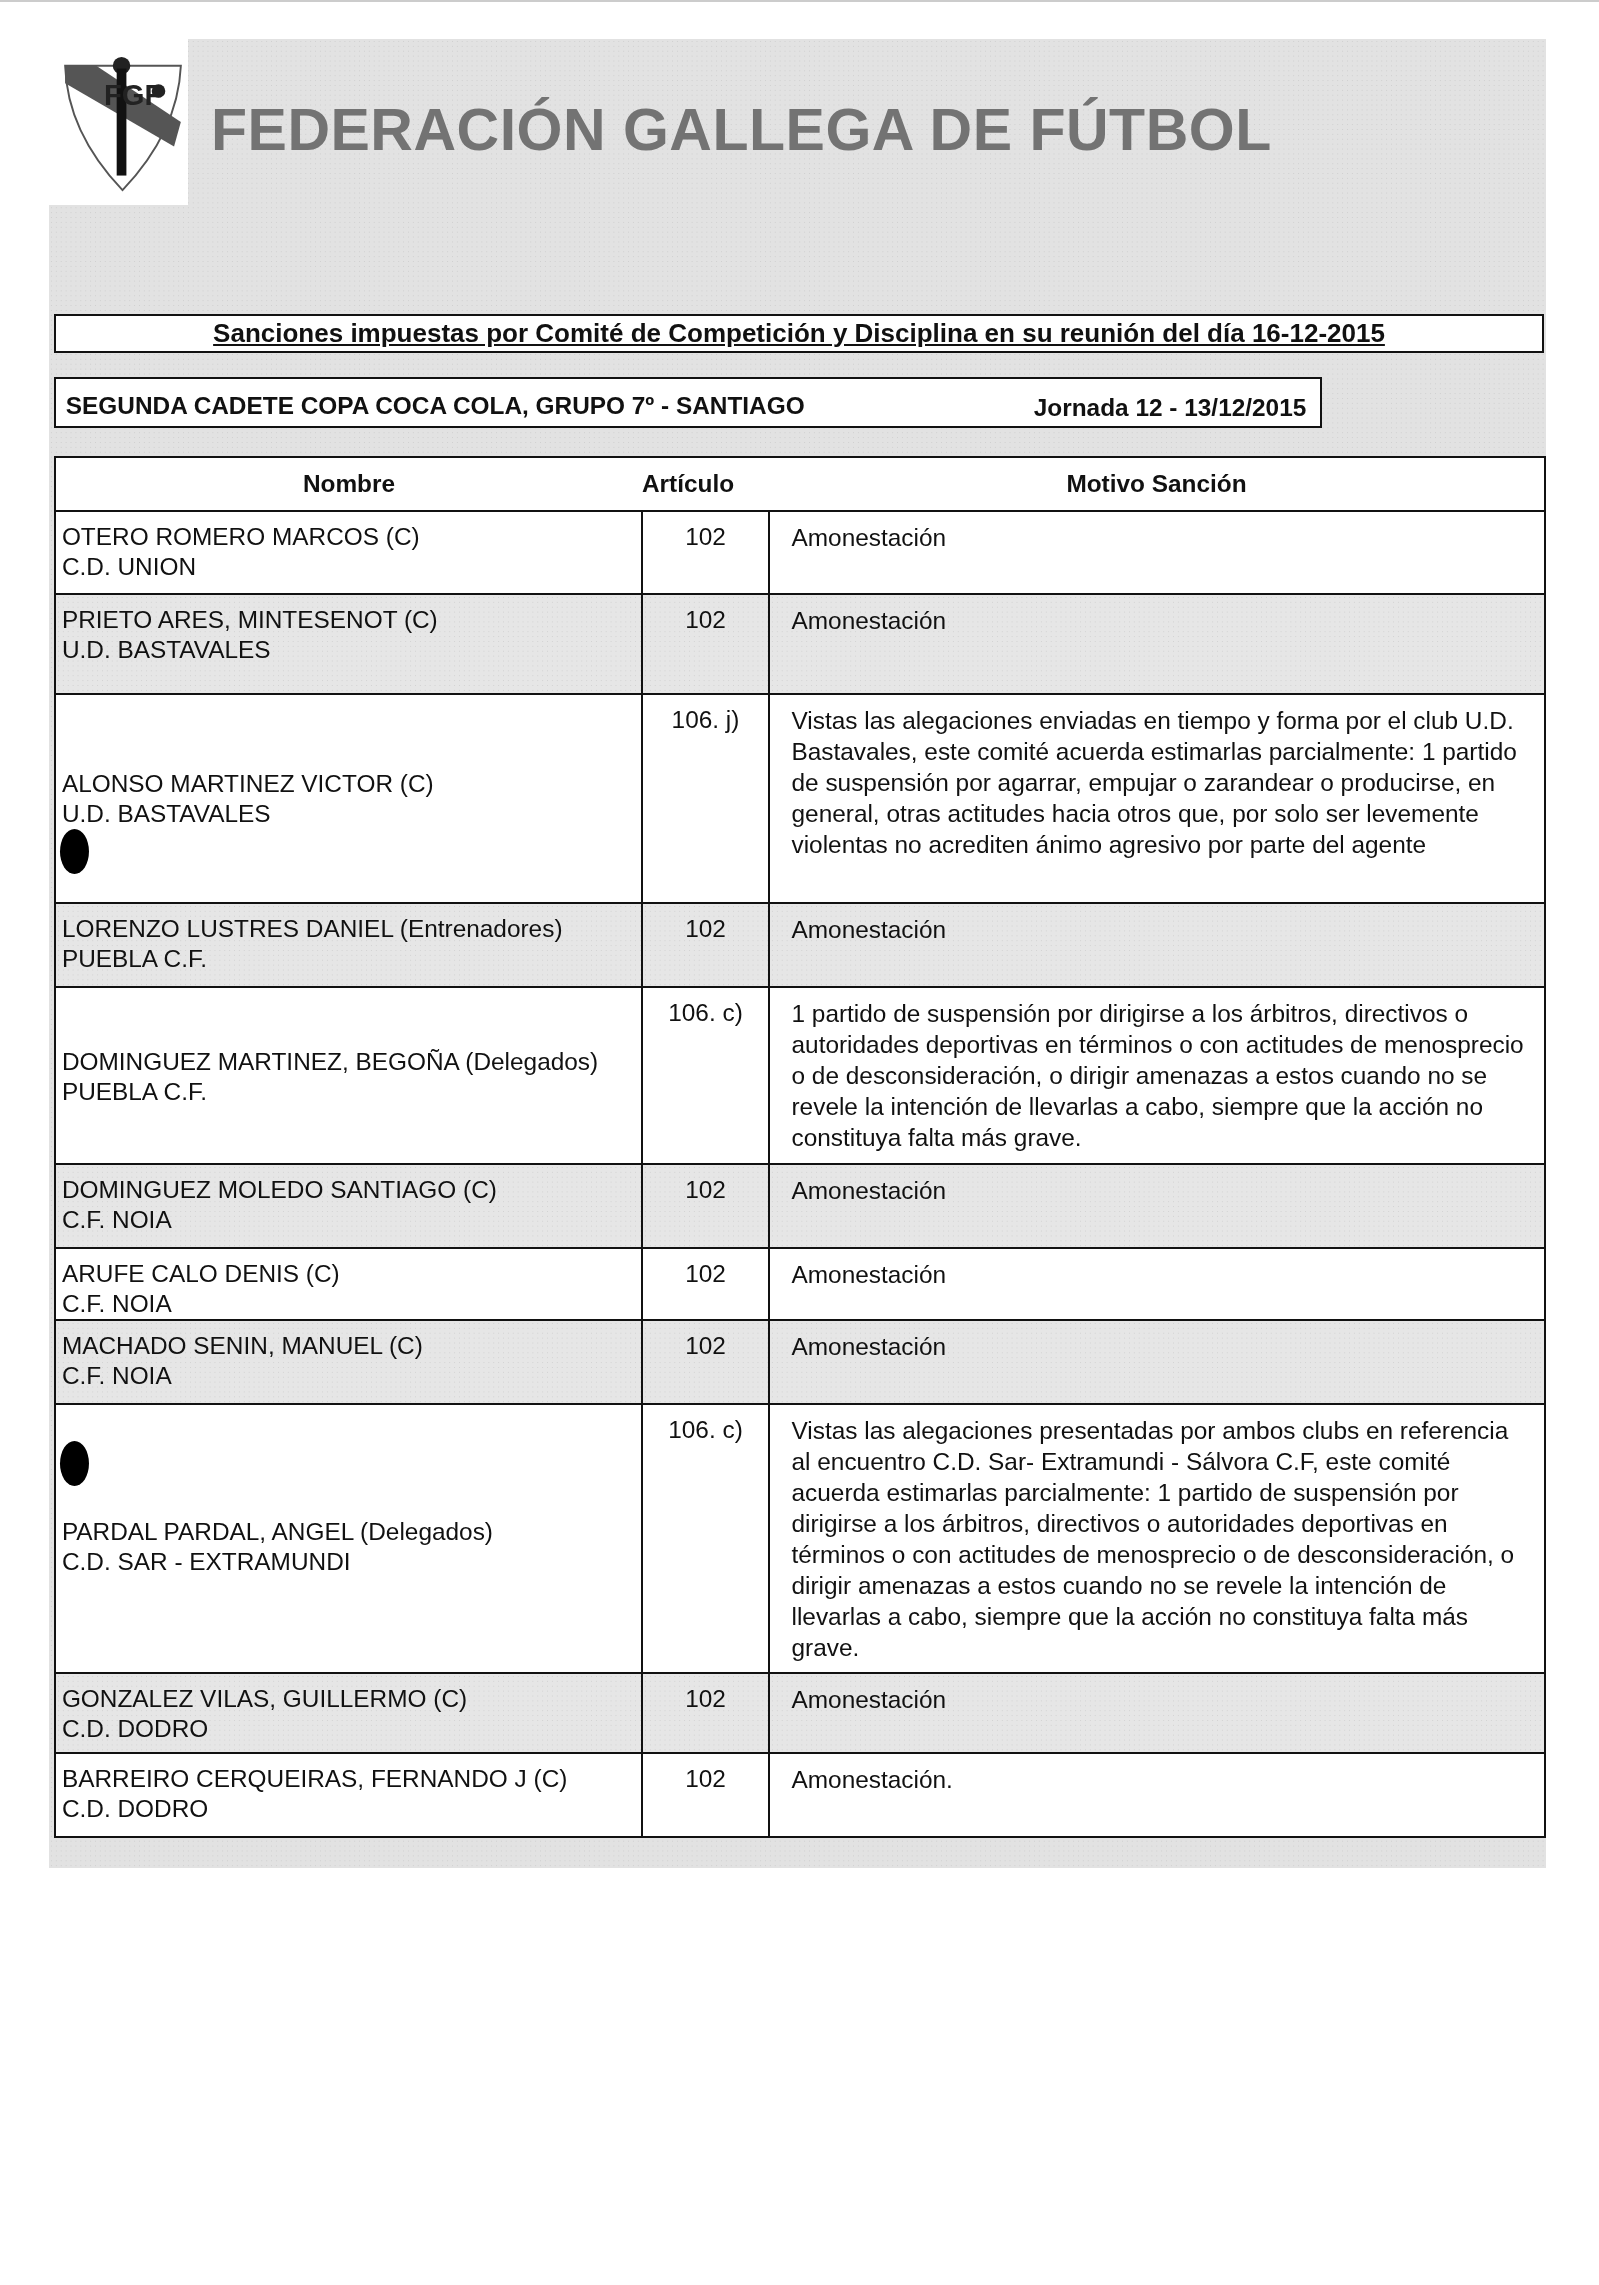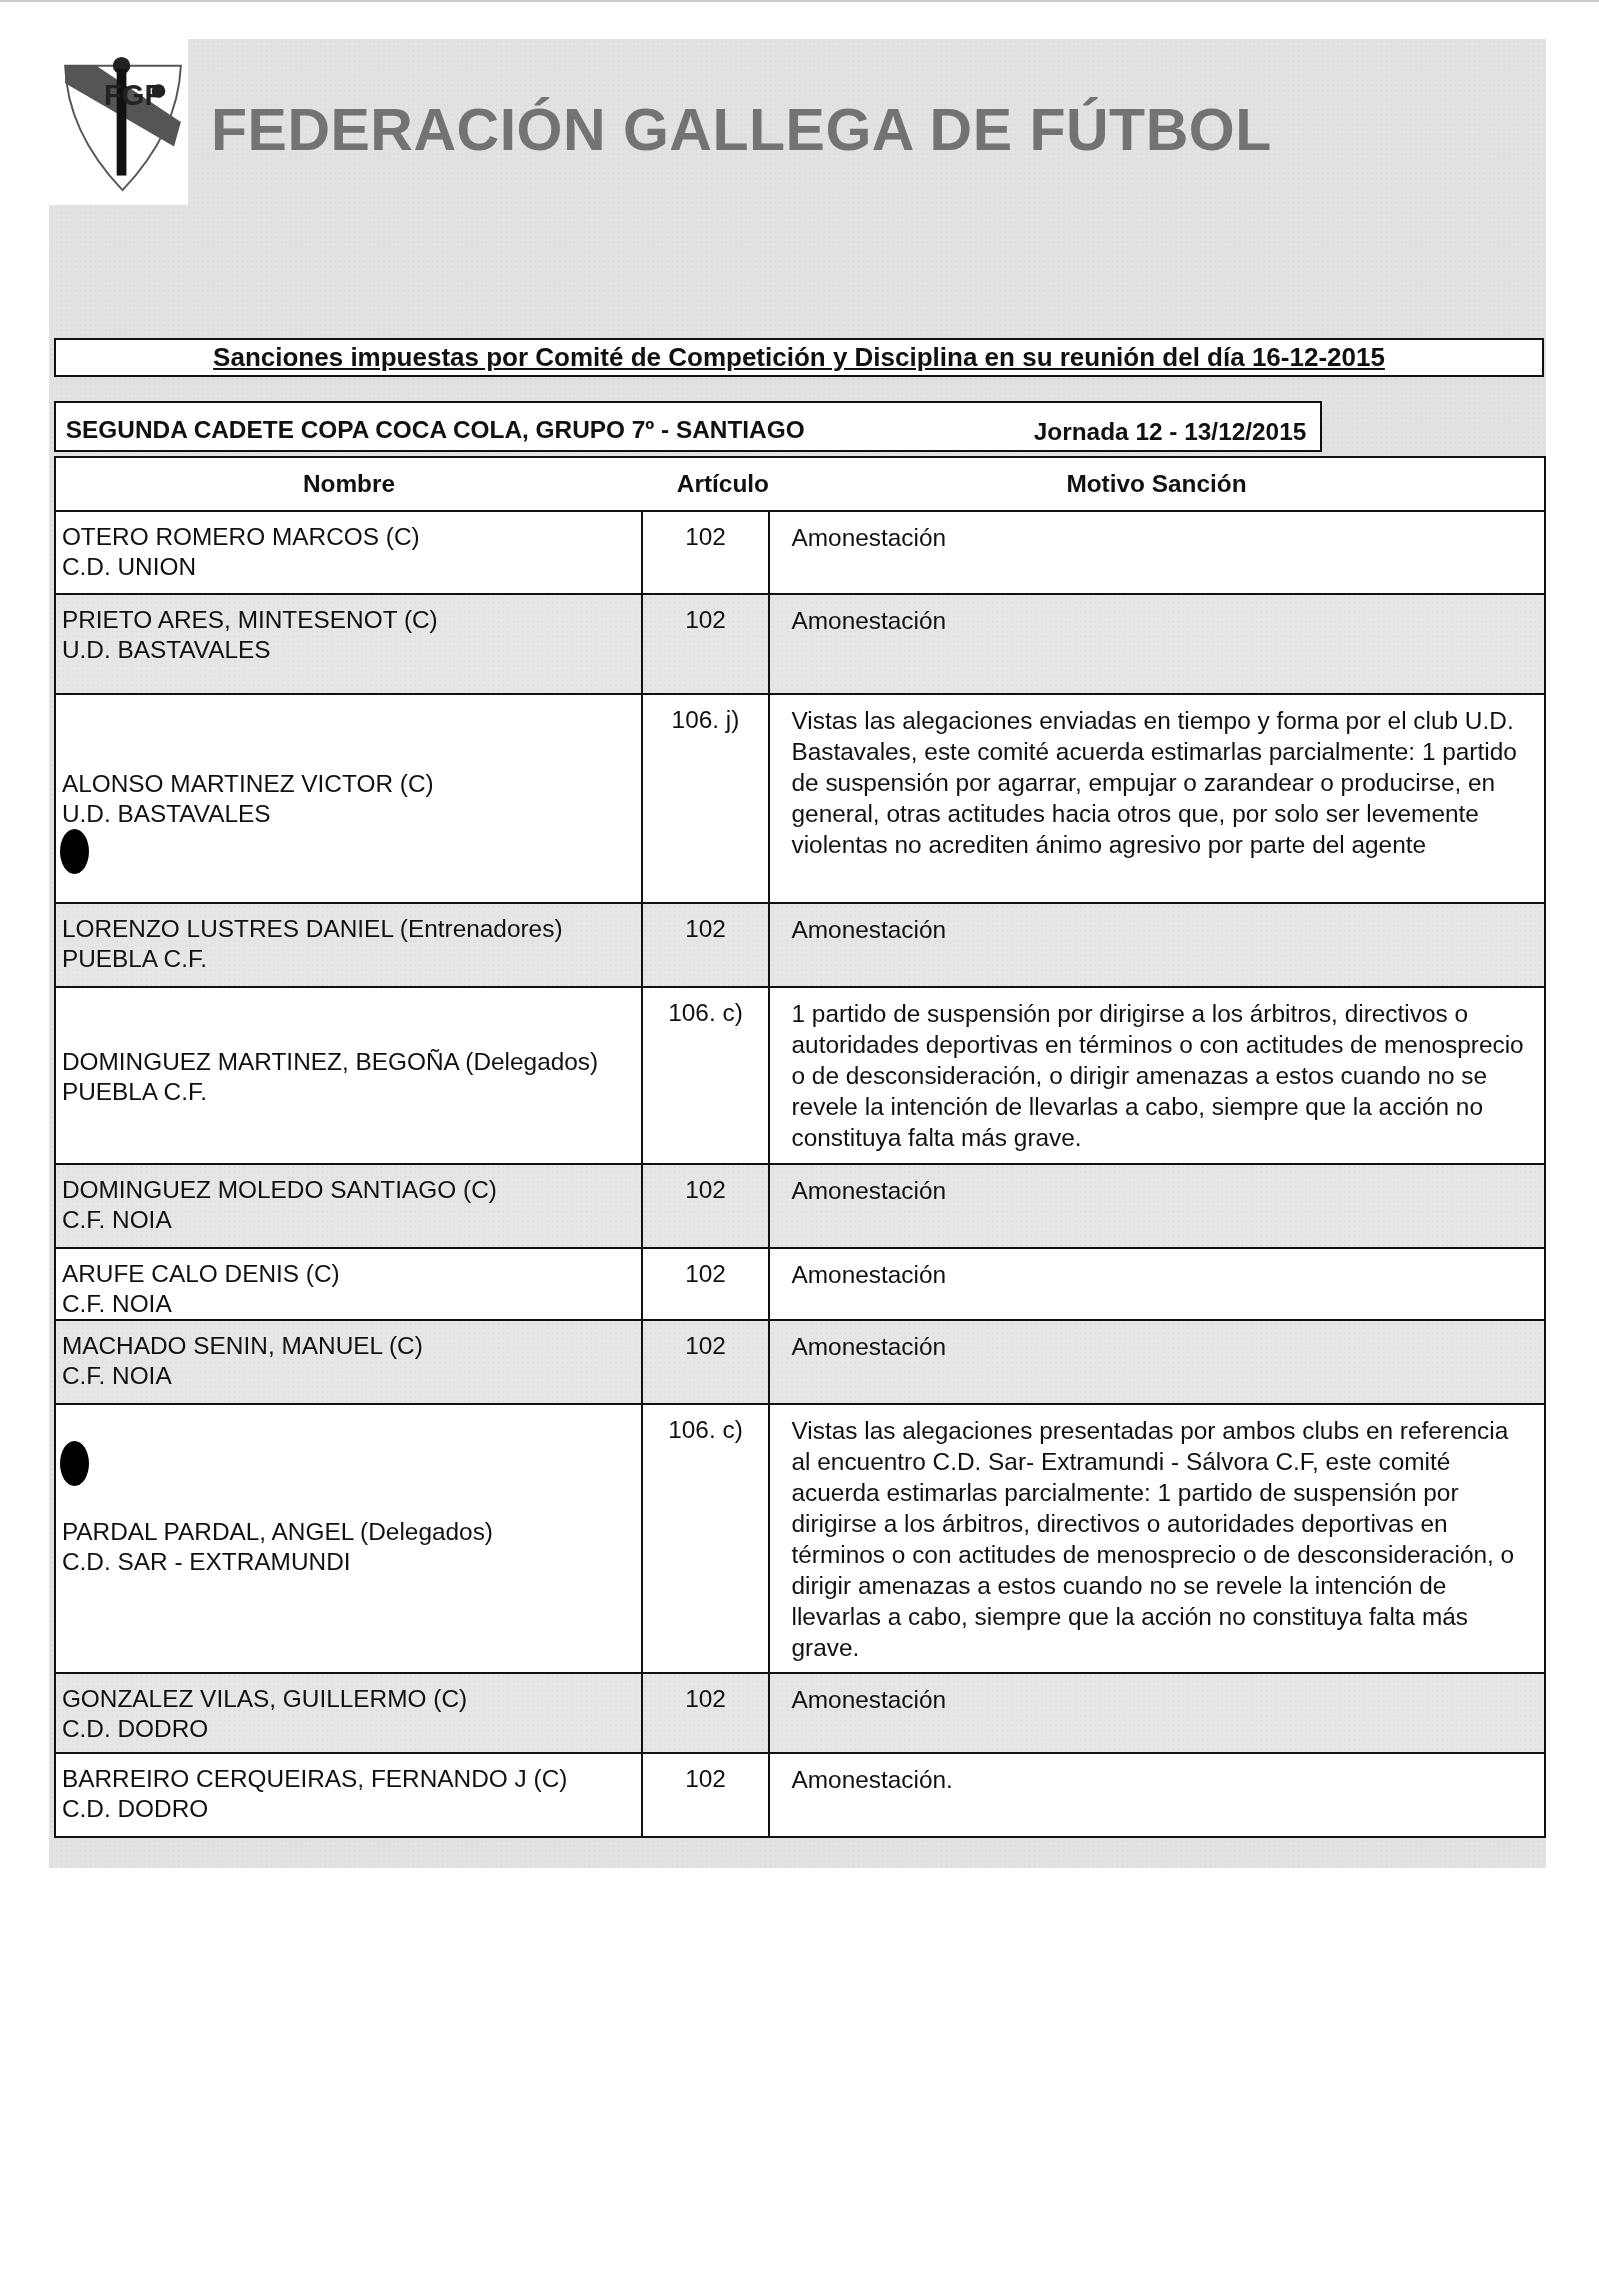--- a/index.html
+++ b/index.html
@@ -16,40 +16,40 @@
   }
   .gray-mask-left {
     position: absolute; left: 49px; top: 39px; width: 139px; height: 166px; background: #fff;
   }
   .logo { position: absolute; left: 57px; top: 54px; width: 132px; height: 141px; }
   .fed-title {
     position: absolute; left: 211px; top: 96px; font-size: 59px; font-weight: 700; letter-spacing: 0.5px;
     color: #737373; white-space: nowrap;
   }
   .box {
-    position: absolute; background: #fff; border: 2.9px solid #111; box-sizing: border-box; margin-top: 24px;
+    position: absolute; background: #fff; border: 2.9px solid #111; box-sizing: border-box;
   }
   .reunion { left: 54px; top: 314px; width: 1490px; height: 39px; text-align: center; }
   .reunion span {
     font-weight: 700; font-size: 26px; text-decoration: underline; position: relative; top: 2px; white-space: nowrap;
   }
   .comp { left: 54px; top: 377px; width: 1268px; height: 51px; }
   .comp .left { position: absolute; left: 9.8px; top: 12.7px; font-size: 24.4px; font-weight: 700; white-space: nowrap; }
   .comp .right { position: absolute; right: 13.7px; top: 14.6px; font-size: 24.4px; font-weight: 700; white-space: nowrap; }
 
   table.sanc {
     position: absolute; left: 54px; top: 456px; width: 1490px; border-collapse: collapse;
     table-layout: fixed; background: #fff;
   }
   table.sanc td, table.sanc th { box-sizing: border-box; vertical-align: top; padding: 0; }
   table.sanc tr { border-bottom: 2.9px solid #111; }
   table.sanc { border: 2.9px solid #111; }
   th { font-size: 24.4px; font-weight: 700; height: 54px; vertical-align: middle !important; }
   th.c-name { text-align: center; }
-  th.c-art { text-align: right; }
+  th.c-art { text-align: left; }
   th.c-mot { text-align: center; }
   td.c-art, td.c-name { border-right: 2px solid #111; }
   td.c-name { font-size: 24.4px; padding: 9.8px 0 0 5.9px !important; line-height: 30px; position: relative; }
   td.c-art { text-align: center; font-size: 24.4px; padding-top: 9.8px !important; line-height: 30px; }
   td.c-mot { font-size: 24.4px; padding: 9.8px 11.7px 5.9px 21.5px !important; line-height: 31px; margin-left: 20px; }
   tr.gray td { background-color: #e6e6e6; background-image: radial-gradient(#d2d2d2 0.8px, transparent 0.9px); background-size: 4.9px 4.9px; }
   .dot { width: 29px; height: 45px; background: #000; border-radius: 50%; display: block; }
   .dot-wrap { position: absolute; left: 3.9px; }
 </style>
 </head>

